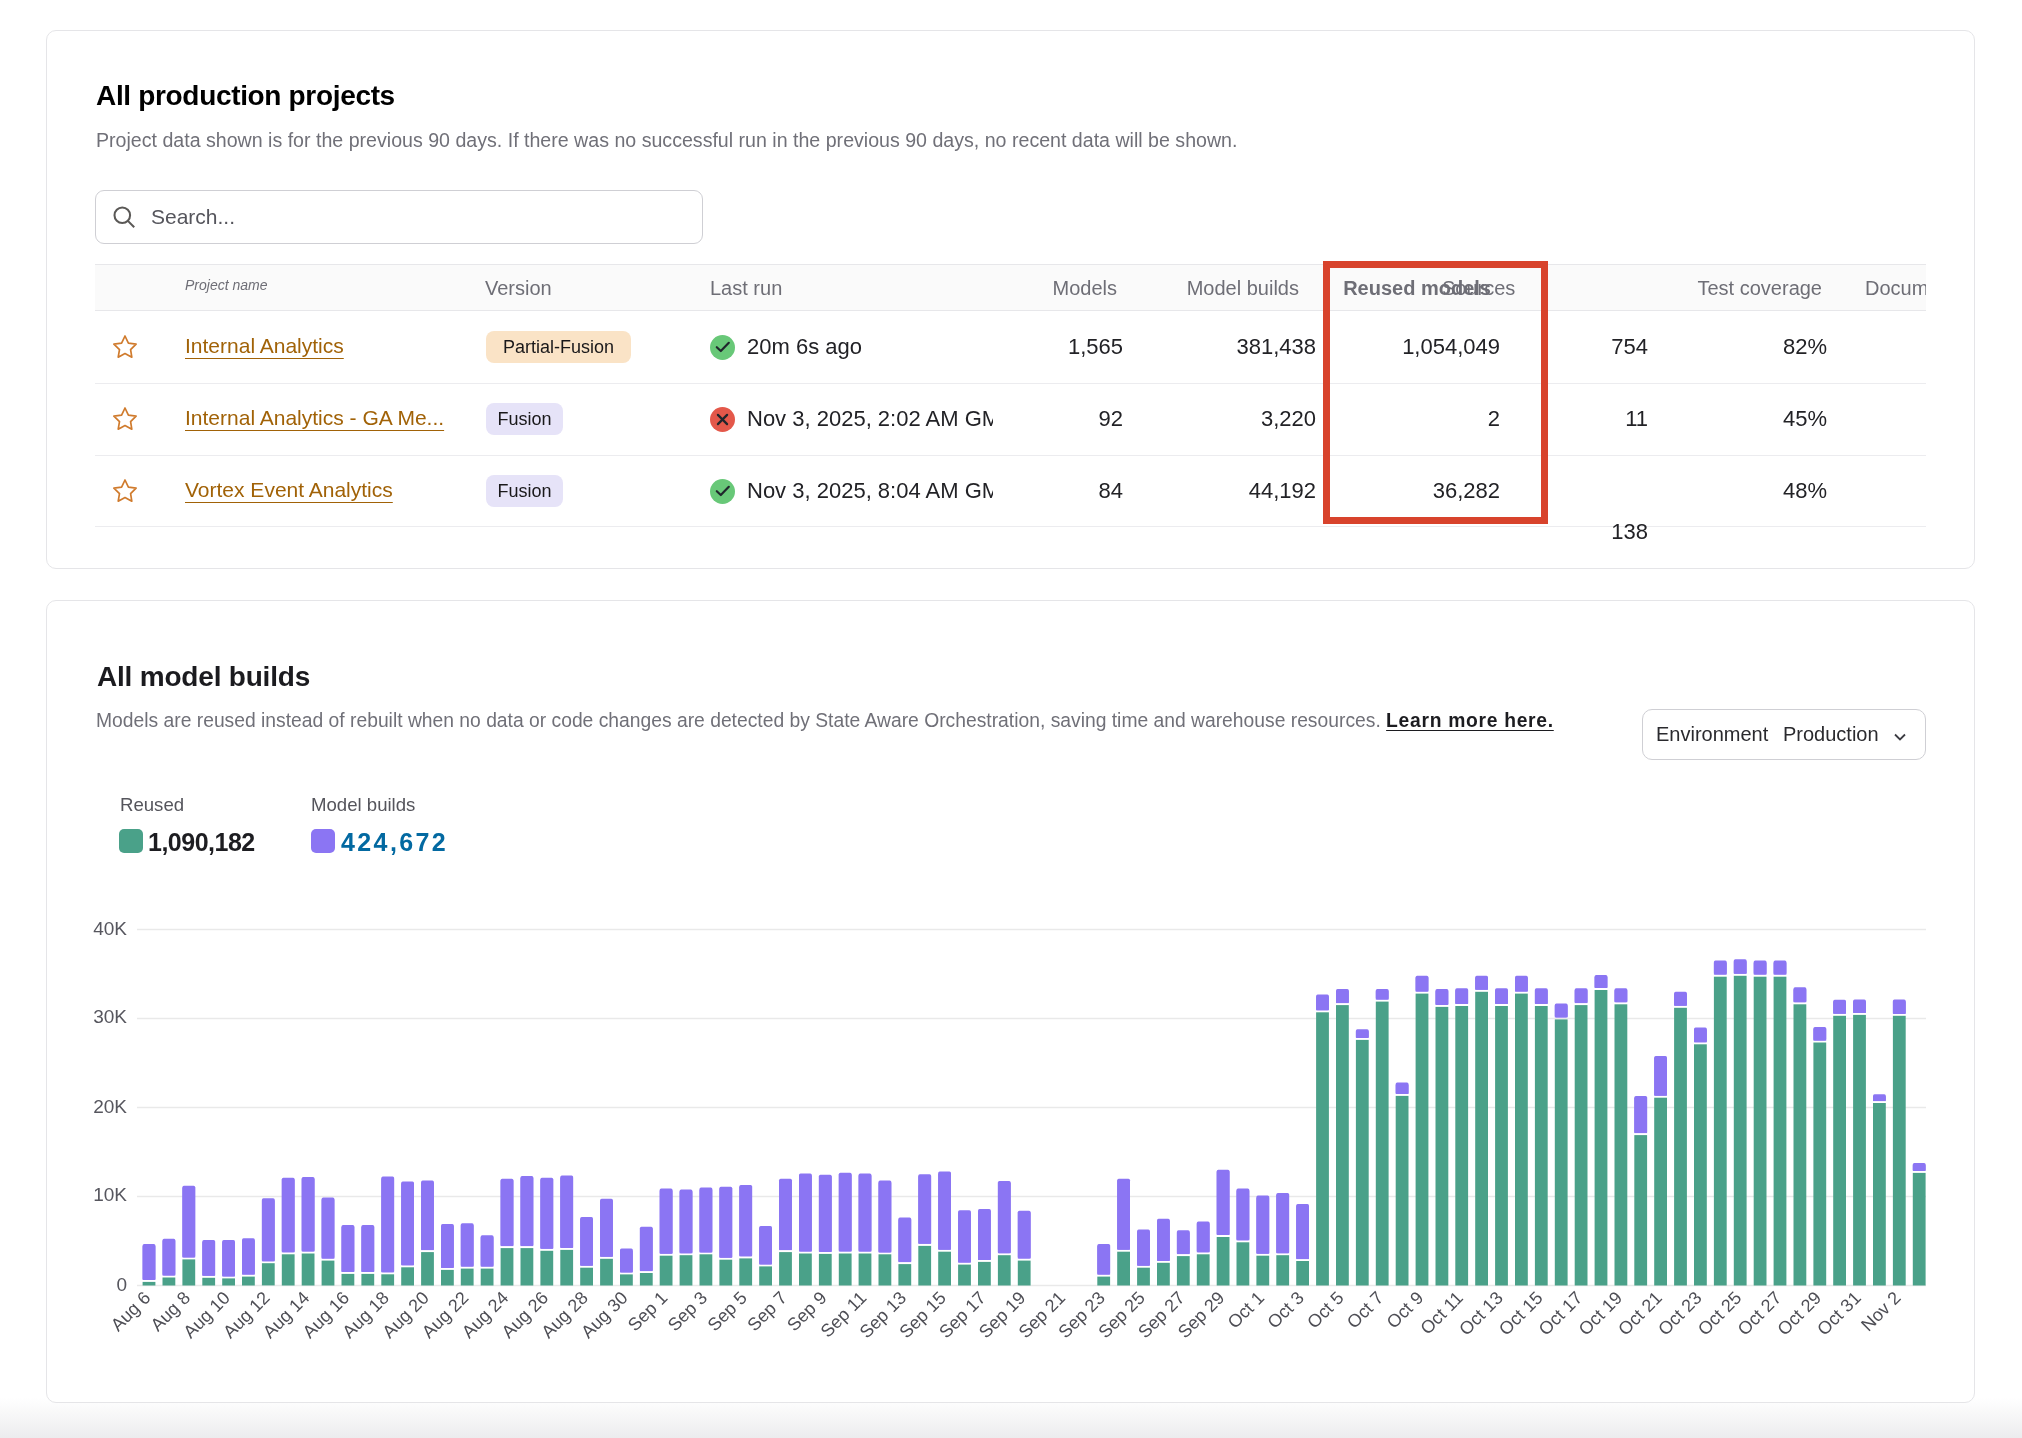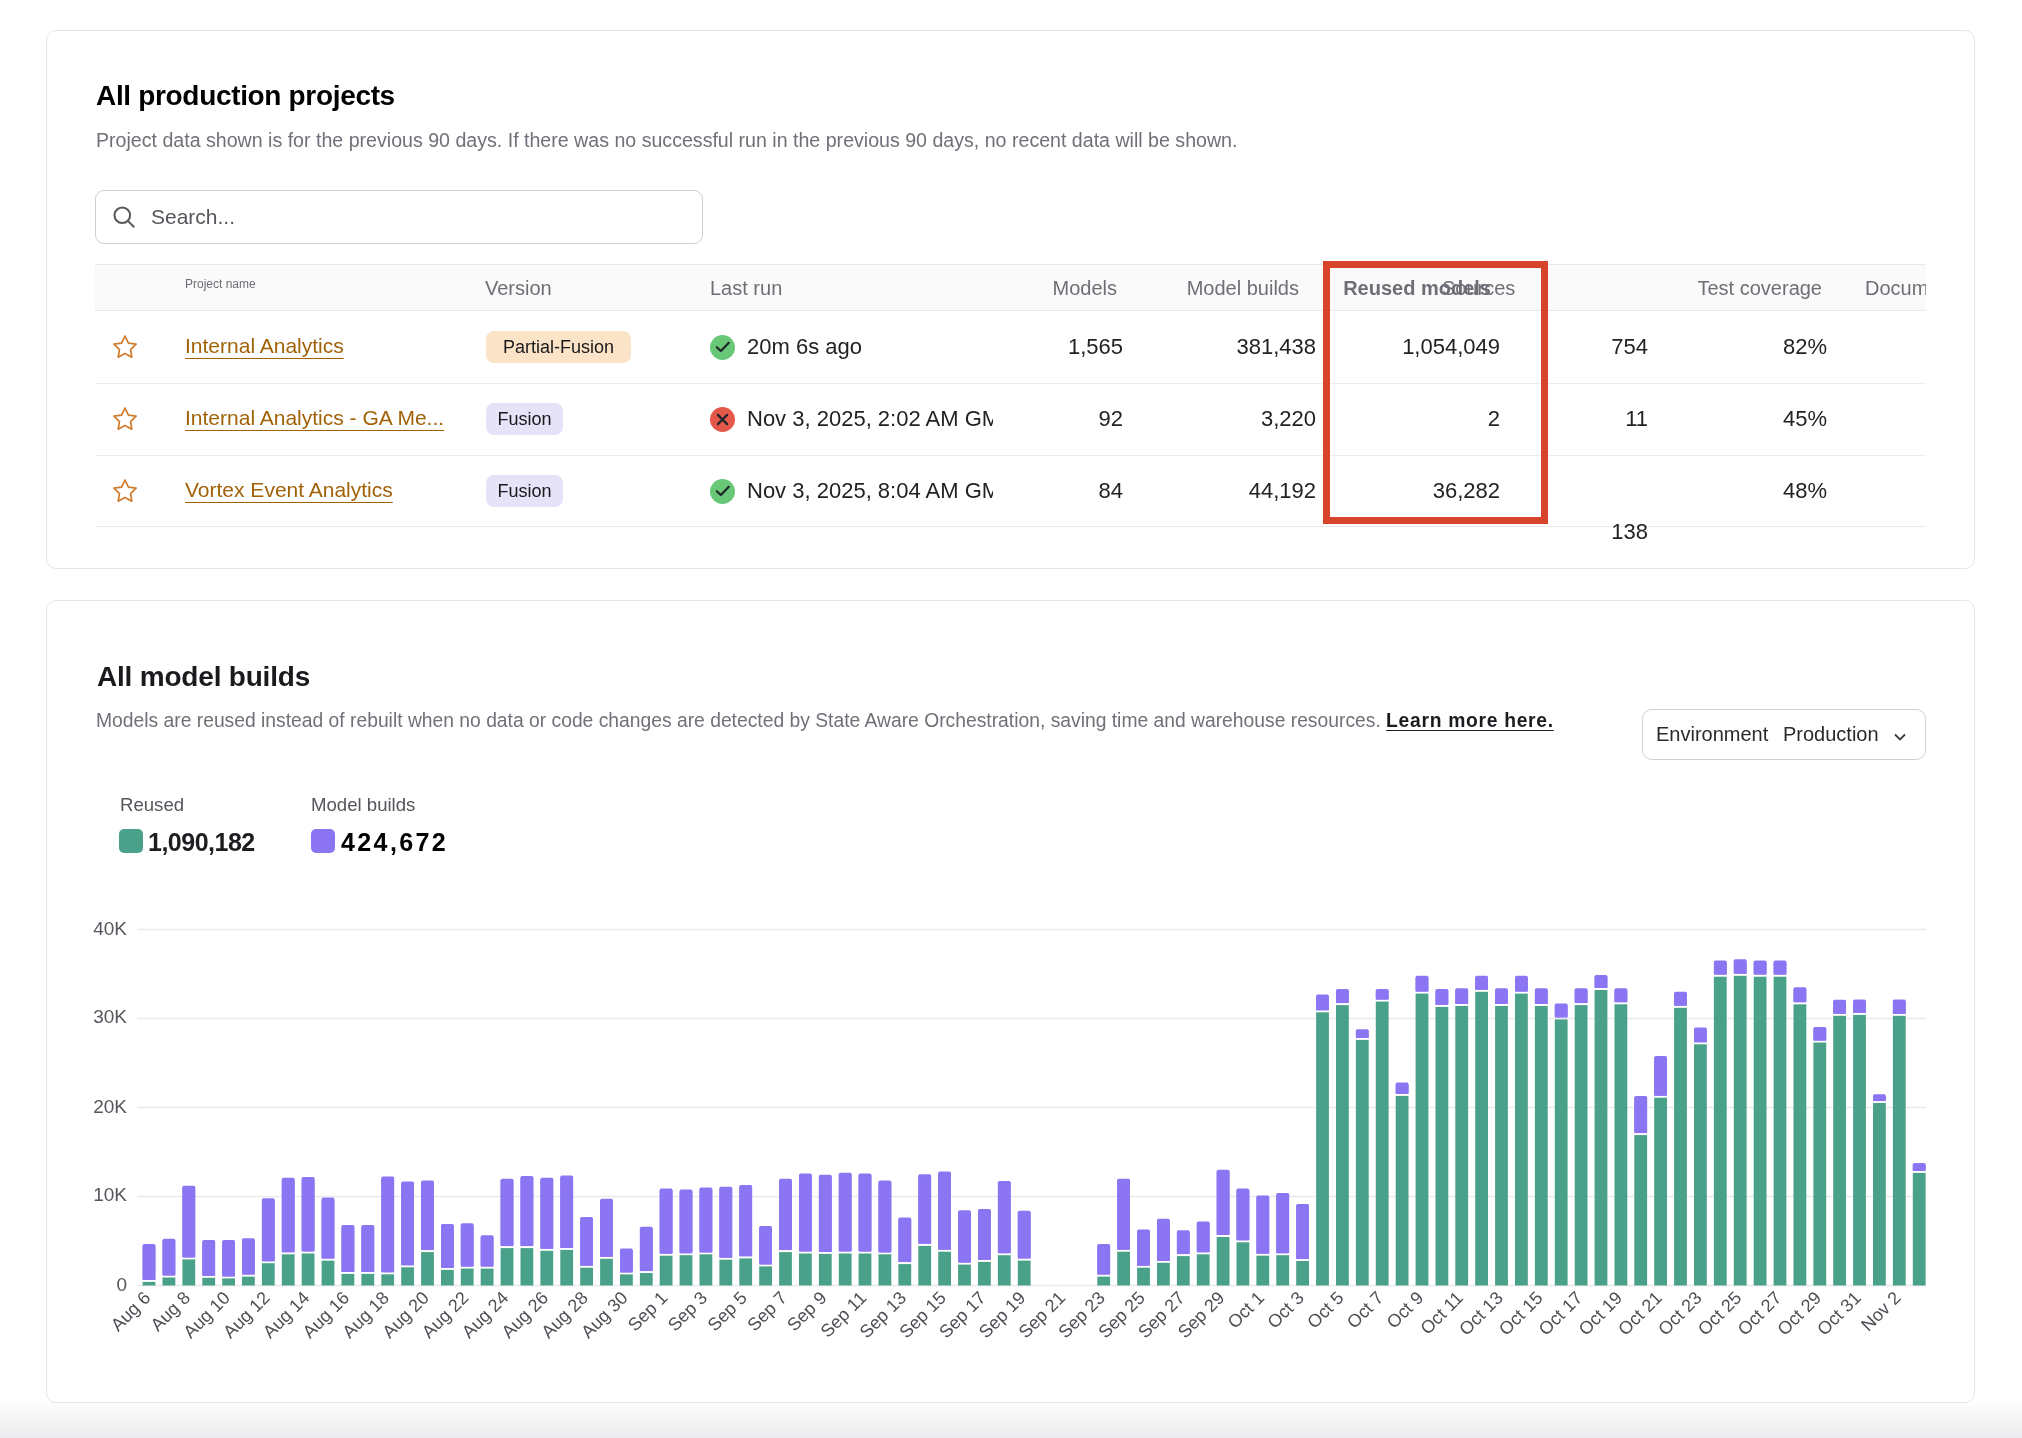--- a/index.html
+++ b/index.html
@@ -24,21 +24,21 @@
     <line x1="14.9" y1="14.9" x2="20.5" y2="20.5"></line>
   </svg>
 <div class="abs" style="left:151px;top:205px;font-size:21px;color:#55555c;">Search...</div>
 
 <div class="abs" style="left:95px;top:264px;width:1831px;height:263px;overflow:hidden;">
   <div class="abs" style="left:0;top:0;width:1831px;height:47px;background:#fafafa;border-top:1px solid #e7e7ea;border-bottom:1px solid #e7e7ea;"></div>
   <div class="abs" style="left:0;top:119px;width:1831px;height:1px;background:#ececef;"></div>
   <div class="abs" style="left:0;top:191px;width:1831px;height:1px;background:#ececef;"></div>
   <div class="abs" style="left:0;top:262px;width:1831px;height:1px;background:#ececef;"></div>
 
-  <div class="abs hgray" style="left:90px;top:13px;font-size:12px;font-weight:500;">Project name</div>
+  <div class="abs hgray" style="left:90px;top:13px;font-size:14px;font-weight:500;font-style:italic;">Project name</div>
   <div class="abs hgray" style="left:390px;top:13px;font-size:20px;font-weight:500;">Version</div>
   <div class="abs hgray" style="left:615px;top:13px;font-size:20px;font-weight:500;">Last run</div>
   <div class="abs hgray" style="left:822px;top:13px;width:200px;text-align:right;font-size:20px;font-weight:500;">Models</div>
   <div class="abs hgray" style="left:1004px;top:13px;width:200px;text-align:right;font-size:20px;font-weight:500;">Model builds</div>
   <div class="abs hgray" style="left:1196px;top:13px;width:200px;text-align:right;font-size:20px;font-weight:700;">Reused models</div>
   <div class="abs hgray" style="left:1347px;top:13px;width:200px;font-size:20px;font-weight:500;">Sources</div>
   <div class="abs hgray" style="left:1527px;top:13px;width:200px;text-align:right;font-size:20px;font-weight:500;">Test coverage</div>
   <div class="abs hgray" style="left:1770px;top:13px;font-size:20px;font-weight:500;">Documentation</div>
 </div>
 
@@ -101,21 +101,21 @@
 <div class="abs" style="left:1783px;top:723px;font-size:20px;font-weight:500;color:#2a2a2e;">Production</div>
 <svg class="abs" style="left:1890px;top:727px;" width="20" height="20" viewBox="0 0 20 20" fill="none" stroke="#3c3c42" stroke-width="1.8">
     <polyline points="5,7.5 10,12.5 15,7.5"></polyline>
   </svg>
 
 <div class="abs" style="left:120px;top:794px;font-size:18.6px;color:#55555c;">Reused</div>
 <div class="abs" style="left:311px;top:794px;font-size:18.6px;color:#55555c;">Model builds</div>
 <div class="abs" style="left:119px;top:829px;width:24px;height:24px;border-radius:5px;background:#4aa189;"></div>
 <div class="abs" style="left:148px;top:828px;font-size:25px;font-weight:700;color:#1d1d21;letter-spacing:-0.5px;">1,090,182</div>
 <div class="abs" style="left:311px;top:829px;width:24px;height:24px;border-radius:5px;background:#8b75f3;"></div>
-<div class="abs" style="left:341px;top:828px;font-size:25px;font-weight:700;color:#000000;letter-spacing:2.4px;">424,672</div>
+<div class="abs" style="left:341px;top:828px;font-size:25px;font-weight:700;color:#0369a1;letter-spacing:2.4px;">424,672</div>
 
 <div style="position:absolute;right:1895px;top:1274px;width:60px;text-align:right;font-size:19px;color:#56565e;">0</div>
 <div style="position:absolute;right:1895px;top:1184px;width:60px;text-align:right;font-size:19px;color:#56565e;">10K</div>
 <div style="position:absolute;right:1895px;top:1096px;width:60px;text-align:right;font-size:19px;color:#56565e;">20K</div>
 <div style="position:absolute;right:1895px;top:1006px;width:60px;text-align:right;font-size:19px;color:#56565e;">30K</div>
 <div style="position:absolute;right:1895px;top:918px;width:60px;text-align:right;font-size:19px;color:#56565e;">40K</div>
 <svg class="abs" style="left:0;top:0;" width="2022" height="1438">
 <line x1="137" y1="1285.5" x2="1926" y2="1285.5" stroke="#e9e9e9" stroke-width="1.4"></line>
 <line x1="137" y1="1196.5" x2="1926" y2="1196.5" stroke="#e9e9e9" stroke-width="1.4"></line>
 <line x1="137" y1="1107.5" x2="1926" y2="1107.5" stroke="#e9e9e9" stroke-width="1.4"></line>

